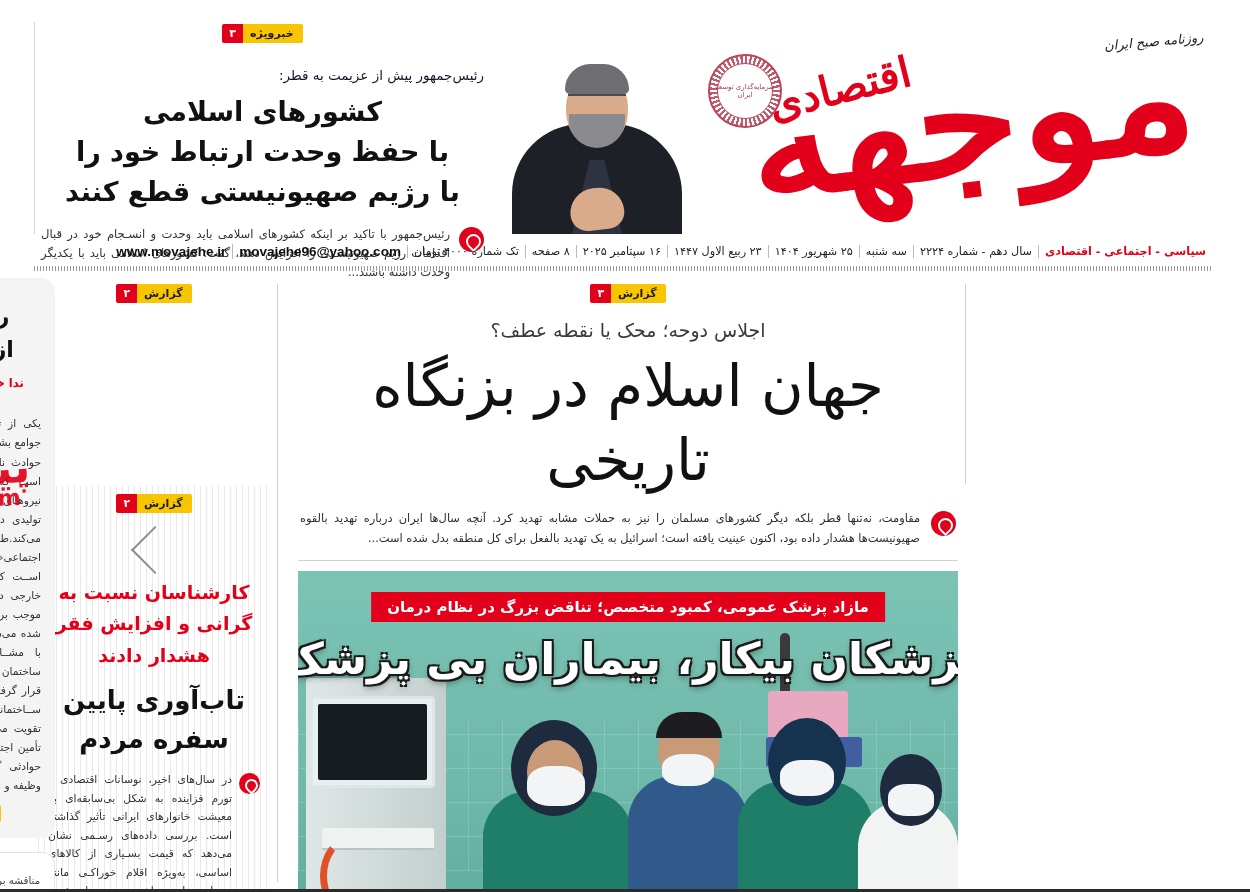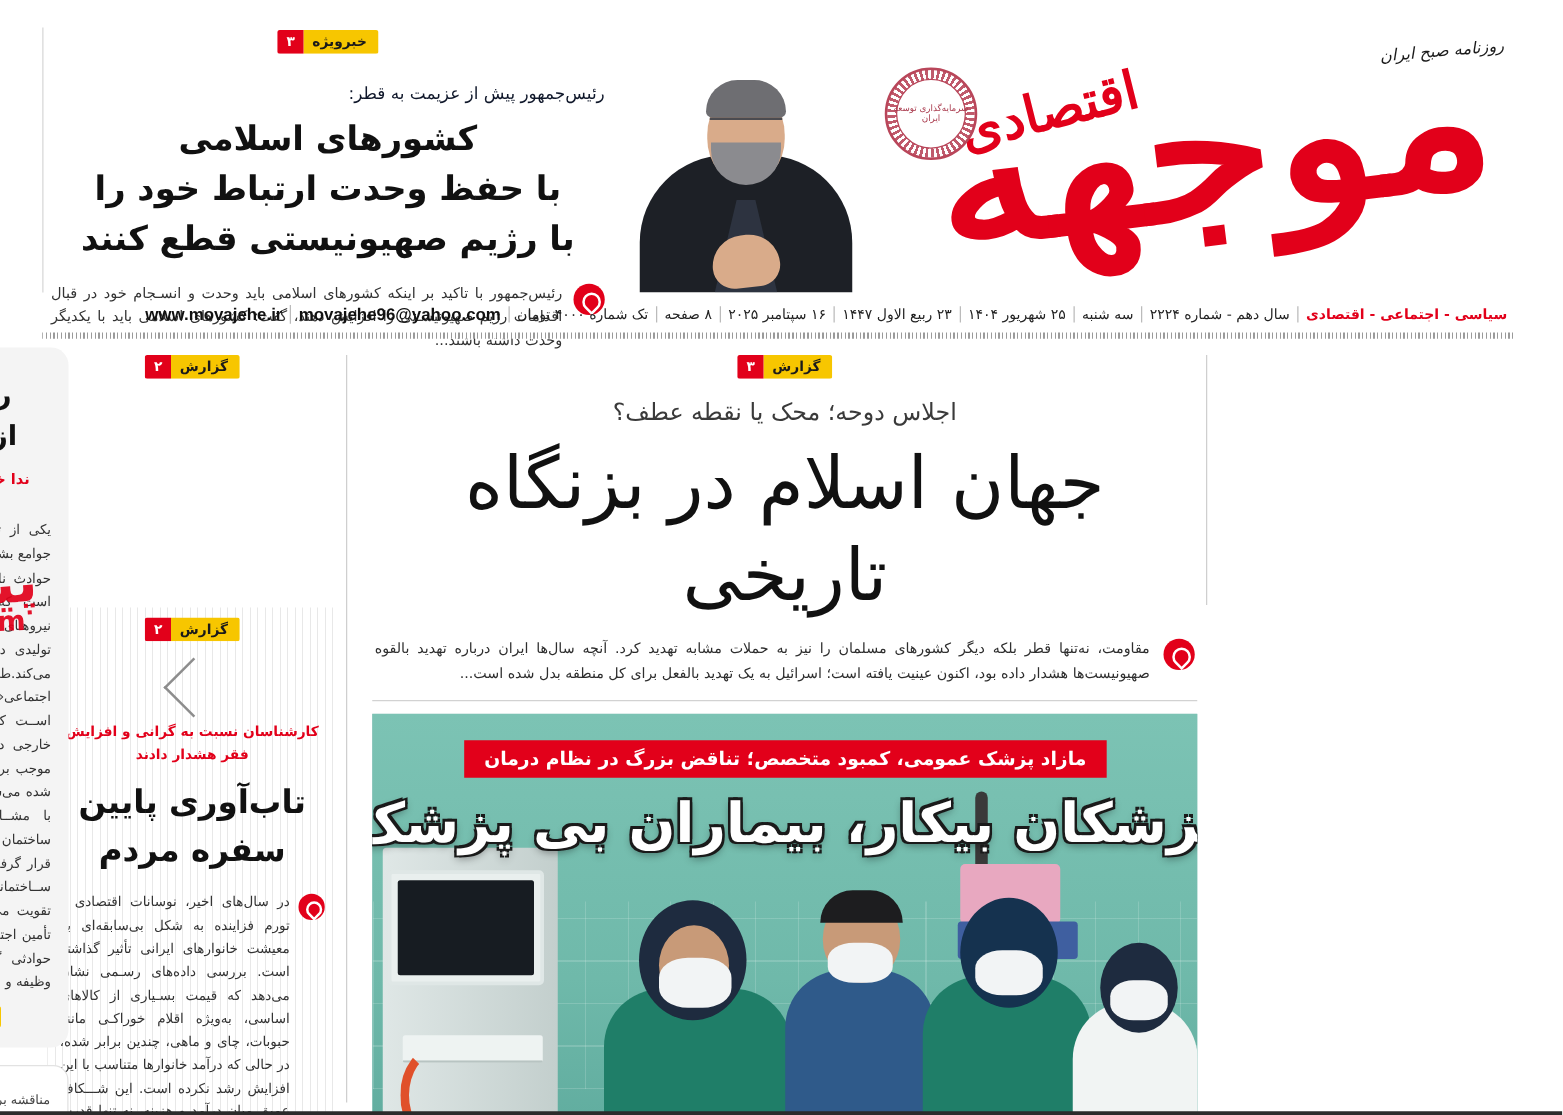--- a/index.html
+++ b/index.html
@@ -335,21 +335,21 @@
   .arrow-glyph::before {
     content: "";
     position: absolute;
     left: 4px; top: 4px;
     width: 32px; height: 32px;
     border-left: 2.5px solid #8d8d8d;
     border-bottom: 2.5px solid #8d8d8d;
     transform: rotate(45deg);
   }
   .rep-kicker {
-    font-size: 11px;
+    font-size: 19px;
     font-weight: 700;
     color: #e2001a;
     line-height: 1.65;
     padding: 0 10px;
   }
   .rep-head2 {
     margin-top: 10px;
     font-size: 26px;
     font-weight: 700;
     color: #111;

